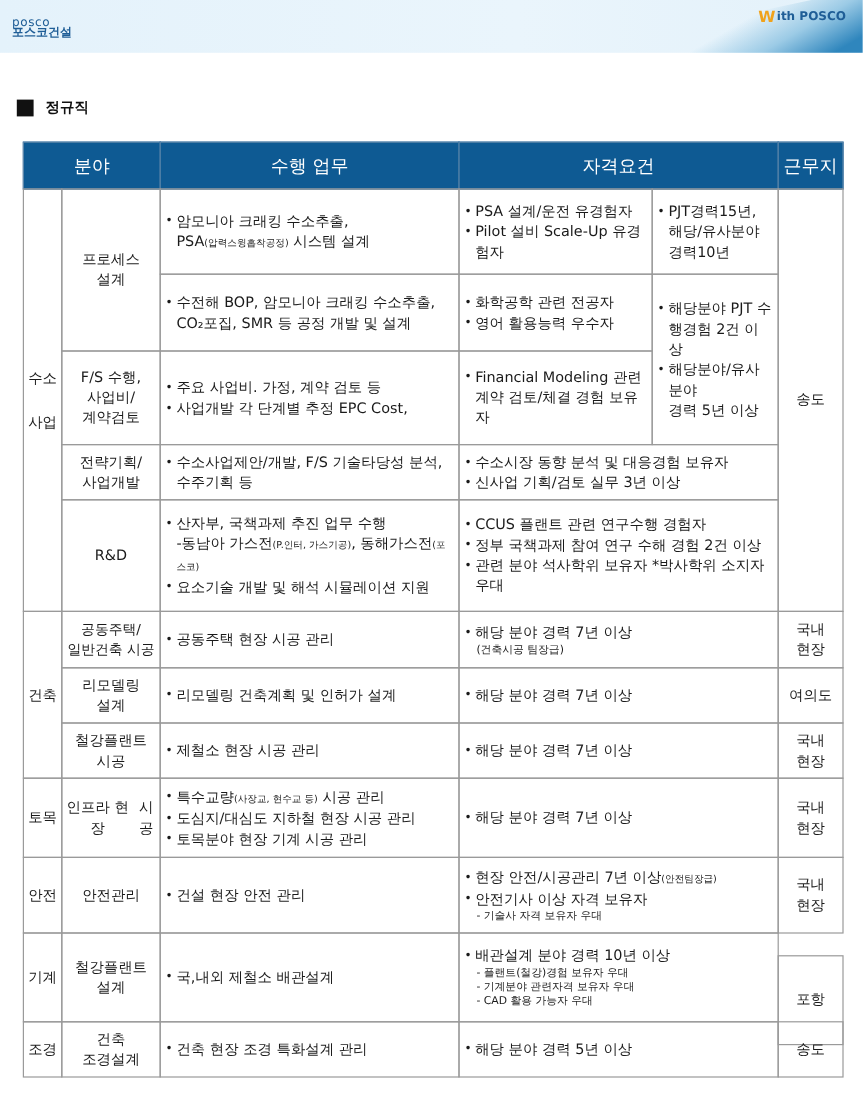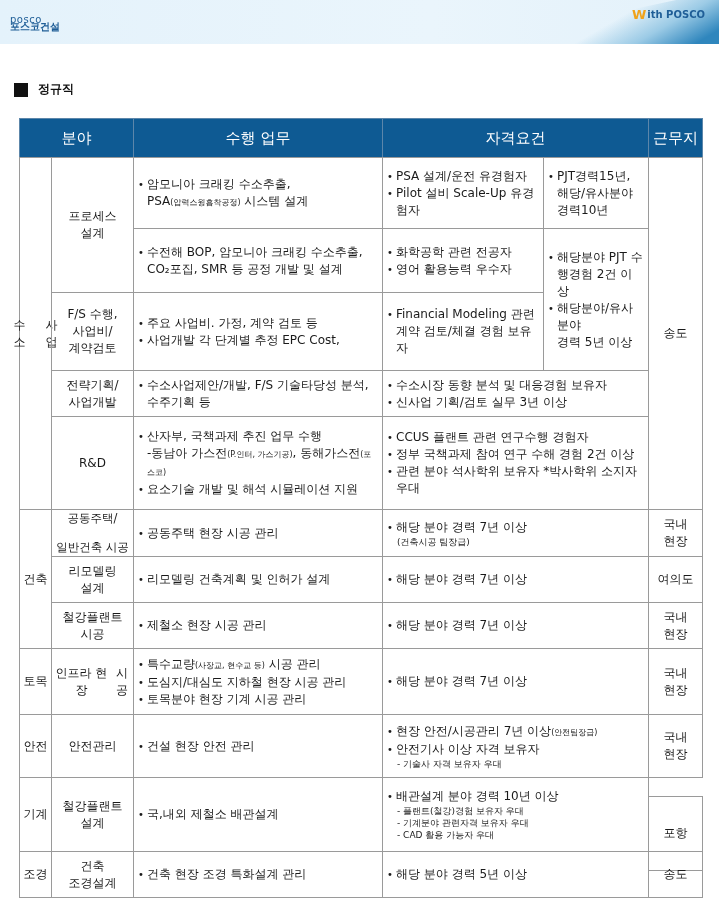--- a/index.html
+++ b/index.html
@@ -46,21 +46,21 @@
   <span>정규직</span>
 </div>
 
 <div>
 
   <div class="cell hdr" style="left:19px;top:118px;width:115px;height:40px;">분야</div>
   <div class="cell hdr" style="left:133px;top:118px;width:250px;height:40px;">수행 업무</div>
   <div class="cell hdr" style="left:382px;top:118px;width:267px;height:40px;">자격요건</div>
   <div class="cell hdr" style="left:648px;top:118px;width:55px;height:40px;">근무지</div>
 
-  <div class="cell center" style="left:19px;top:157px;width:33px;height:353px;flex-direction:row;gap:20px;">
+  <div class="cell center" style="left:19px;top:157px;width:33px;height:353px;flex-direction:column;gap:20px;">
     <span>수소</span>
     <span>사업</span>
   </div>
 
   <div class="cell center" style="left:51px;top:157px;width:83px;height:136px;flex-direction:column;">
     <span>프로세스</span>
     <span>설계</span>
   </div>
 
   <div class="cell list" style="left:133px;top:157px;width:250px;height:72px;">
@@ -205,21 +205,21 @@
   </div>
 
   <div class="cell center" style="left:648px;top:157px;width:55px;height:353px;">
     <span>송도</span>
   </div>
 
   <div class="cell center" style="left:19px;top:509px;width:33px;height:140px;">
     <span>건축</span>
   </div>
 
-  <div class="cell center" style="left:51px;top:509px;width:83px;height:48px;flex-direction:column;font-size:11.5px;justify-content:space-between;">
+  <div class="cell center" style="left:51px;top:509px;width:83px;height:48px;flex-direction:column;font-size:11.5px;">
     <span>공동주택/</span>
     <span>일반건축 시공</span>
   </div>
   <div class="cell list" style="left:133px;top:509px;width:250px;height:48px;">
     <div class="item">
         <span class="b">•</span>
         <span class="t">공동주택 현장 시공 관리</span>
       </div>
   </div>
   <div class="cell list" style="left:382px;top:509px;width:267px;height:48px;">

